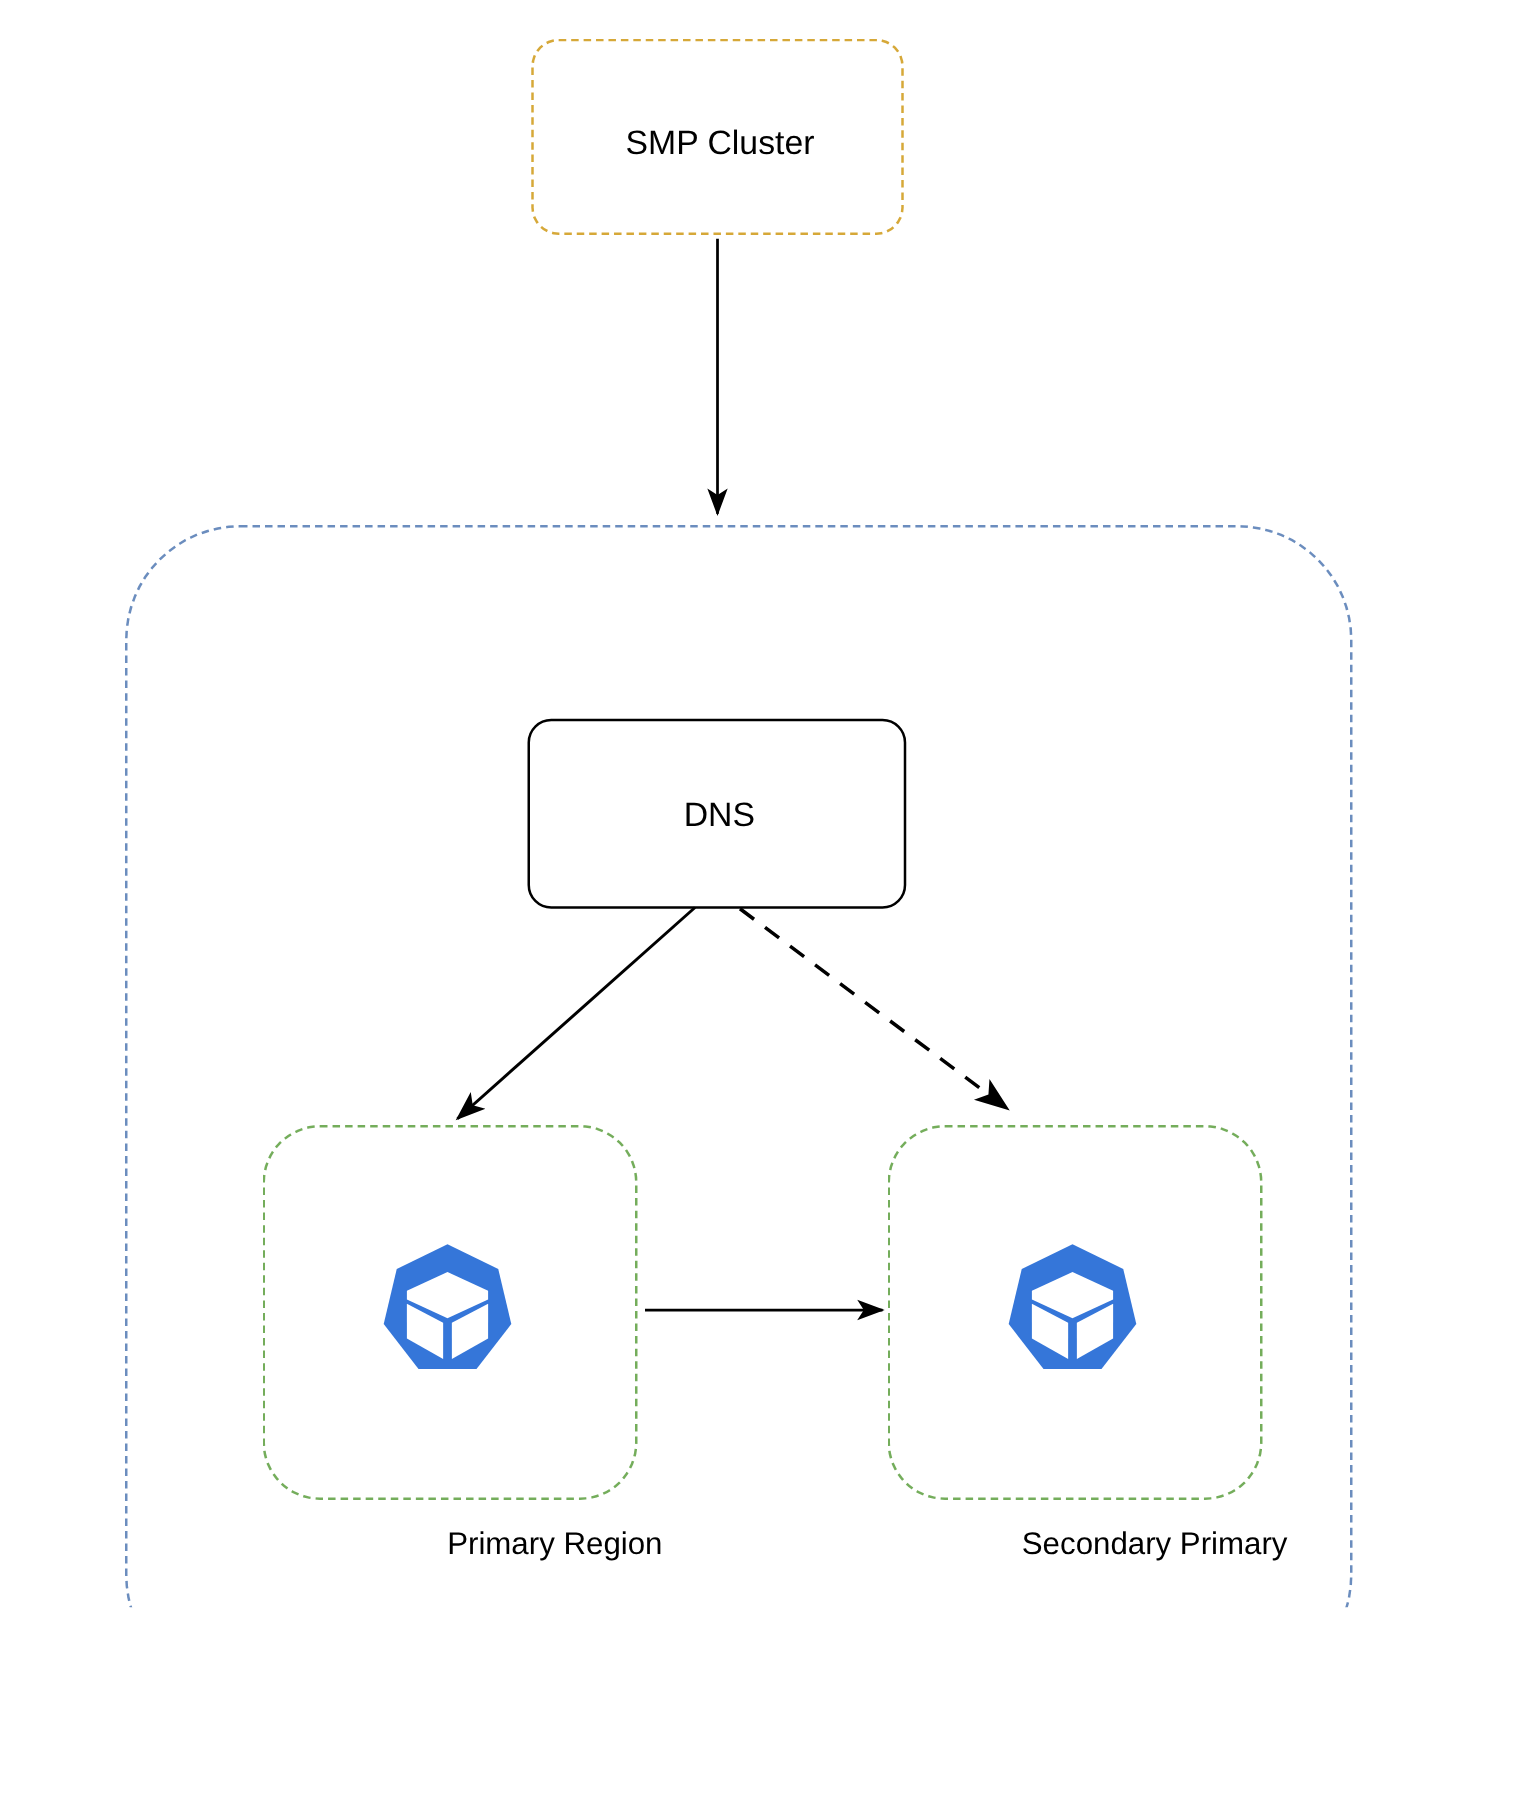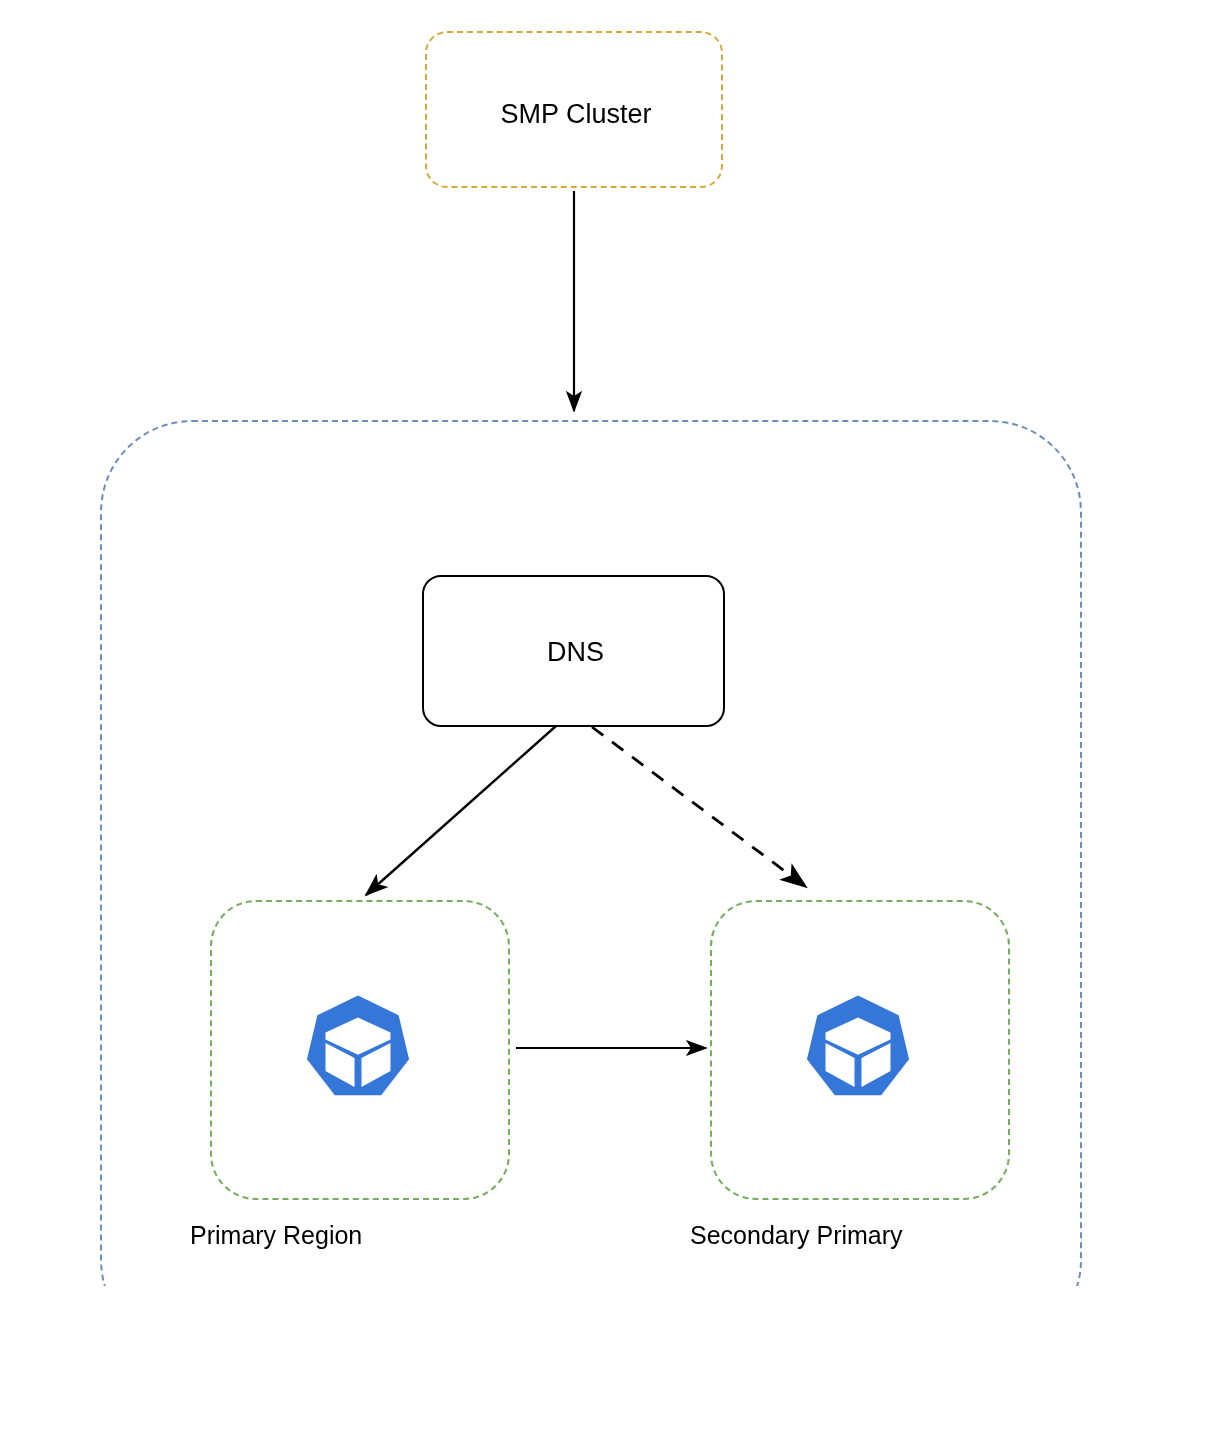--- a/index.html
+++ b/index.html
@@ -100,21 +100,21 @@
     border: 2.5px dashed #74ad5b;
     border-radius: 46px;
     background: transparent;
   }
   .region-box.primary { left: 210px; top: 900px; }
   .region-box.secondary { left: 710px; top: 900px; }
 
   .region-label {
     position: absolute;
     width: 340px;
-    text-align: left;
+    text-align: right;
     font-size: 25px;
     line-height: 1;
     color: #000;
     white-space: nowrap;
   }
   .region-label.primary { left: 190px; top: 1223px; }
   .region-label.secondary { left: 690px; top: 1223px; }
 
   
   .k8s-logo {

